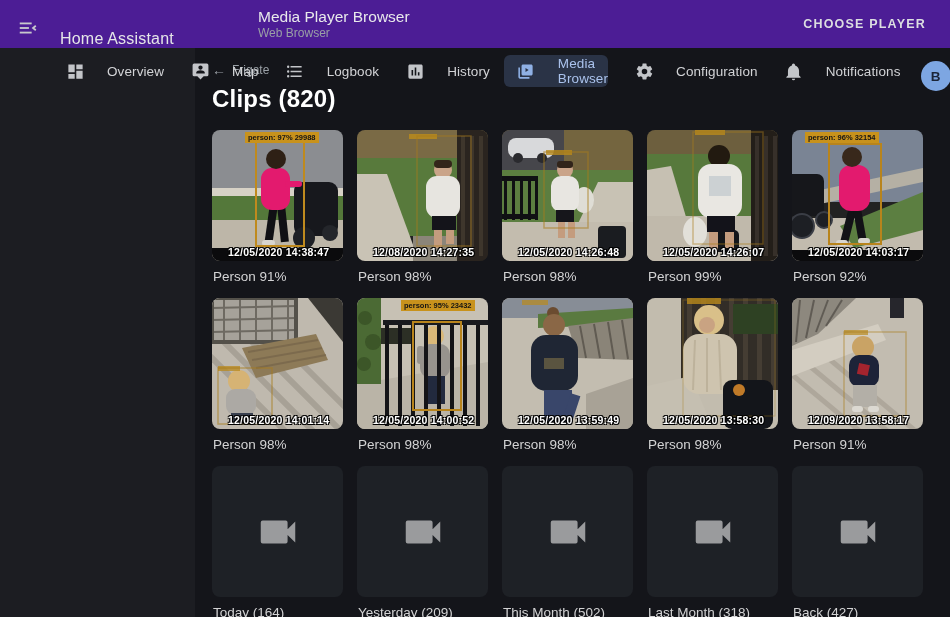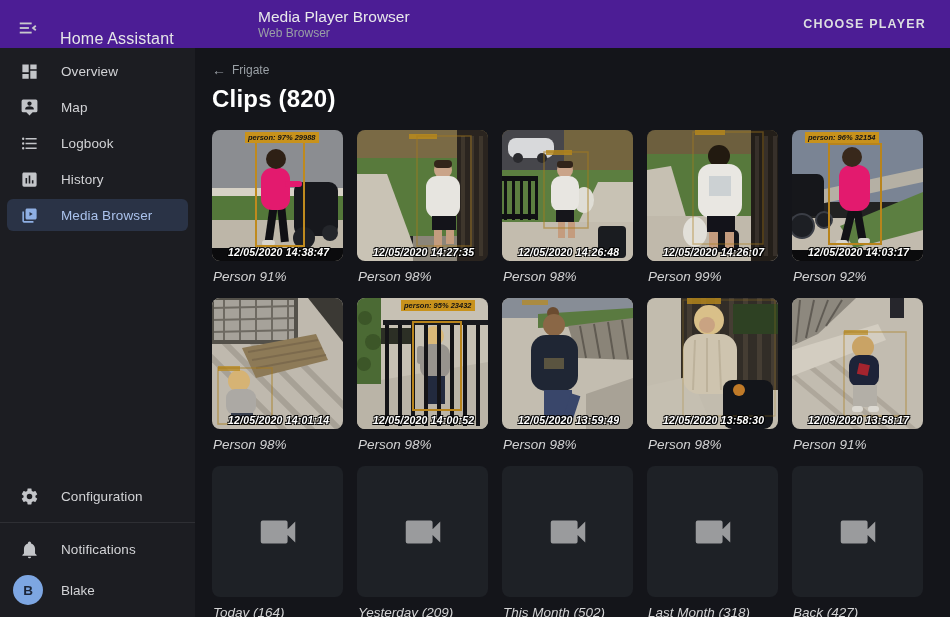--- a/index.html
+++ b/index.html
@@ -14,21 +14,21 @@
   .app-title { color:#e5e6e8; font-size:16px; margin-left:12px; letter-spacing:.2px; }
   .page-title-block { position:absolute; left:258px; top:7px; }
   .page-title { color:#e8e9eb; font-size:15.5px; line-height:19px; }
   .page-subtitle { color:#9aa0a6; font-size:12px; line-height:15px; }
   .choose-player { position:absolute; right:16px; top:50%; transform:translateY(-50%);
     color:#dcdee1; font-size:12.5px; font-weight:700; letter-spacing:1.2px; cursor:pointer;
     padding:8px 8px; }
 
   
   .sidebar { position:fixed; top:48px; left:0; bottom:0; width:195px; background:#1c1d22;
-    display:flex; flex-direction:column; z-index:10; padding-top:5px; }
+    display:flex; flex-direction:row; z-index:10; padding-top:5px;padding-left:46px; }
   .side-item { height:32px; margin:2px 7px; border-radius:6px; display:flex; align-items:center;
     padding-left:11px; cursor:pointer; color:#d2d3d6; }
   .side-item .ic { width:22px; height:22px; display:flex; align-items:center; justify-content:center;
     color:#c3c5c9; flex:0 0 22px; }
   .side-item .lbl { font-size:13.5px; margin-left:21px; font-weight:500; letter-spacing:.1px; }
   .side-item.selected { background:#2a3346; color:#aac2ec; }
   .side-item.selected .ic { color:#8fb0e4; }
   .spacer { flex:1; }
   .side-divider { height:1px; background:#2e2f34; margin:8px 0 8px 0; }
   .avatar-row { height:42px; margin:2px 7px 6px 7px; border-radius:6px; display:flex;
@@ -40,21 +40,21 @@
   
   .content { margin-left:195px; height:569px; margin-top:48px; background:#14151a;
     padding:14px 14px 0 17px; }
   .breadcrumb { color:#9aa0a6; font-size:12px; display:flex; align-items:center; gap:6px;
     cursor:pointer; width:max-content; }
   .breadcrumb .arr { font-size:14px; }
   .clips-title { color:#ffffff; font-size:24px; font-weight:700; margin:7px 0 17px 0;
     letter-spacing:.2px; }
 
   .grid { display:grid; grid-template-columns:repeat(5,131px); column-gap:14px; row-gap:12px; }
-  .card { width:123px; cursor:pointer;font-style:italic; }
+  .card { width:123px; cursor:pointer; }
   .thumb { width:131px; height:131px; border-radius:8px; overflow:hidden; position:relative;
     background:#222; }
   .thumb svg { display:block; width:131px; height:131px; }
   .ts { position:absolute; left:16px; bottom:3px; color:#fff; font-size:10.5px; font-weight:700;
     white-space:nowrap; letter-spacing:.2px;
     text-shadow:1px 1px 0 #000,-1px -1px 0 #000,1px -1px 0 #000,-1px 1px 0 #000; }
   .det { position:absolute; top:2px; background:#c8921c; color:#141414; font-size:7.5px;
     font-weight:700; padding:1px 3px; white-space:nowrap; }
   .det:empty { display:none; }
   .det-0 { left:33px; } .det-4 { left:13px; } .det-6 { left:44px;text-align:center; }
@@ -203,21 +203,21 @@
           <circle cx="86" cy="40" r="9" fill="#caa489"></circle>
             <rect x="77" y="30" width="18" height="8" rx="4" fill="#33251a"></rect>
           <rect x="69" y="46" width="34" height="42" rx="11" fill="#e7e5e0"></rect>
           <rect x="75" y="86" width="24" height="14" fill="#14141a"></rect>
           <rect x="77" y="100" width="8" height="18" fill="#c49c7e"></rect>
             <rect x="89" y="100" width="8" height="14" fill="#c49c7e"></rect>
           <rect x="52" y="4" width="28" height="5" fill="#b98a1c" opacity="0.85"></rect>
           <rect x="60" y="6" width="54" height="110" fill="none" stroke="#a87c1c" stroke-width="1.5" opacity="0.5"></rect>
         </svg>
 
-        <div class="ts">12/05/2020 14:27:35</div>
+        <div class="ts">12/08/2020 14:27:35</div>
       </div>
       <div class="clip-label">Person 98%</div>
     </div>
 
     <div class="card">
       <div class="thumb">
         <svg viewBox="0 0 131 131" preserveAspectRatio="none">
           <rect width="131" height="42" fill="#74653f"></rect>
           <rect width="62" height="40" fill="#46464b"></rect>
           <rect x="6" y="8" width="46" height="20" rx="8" fill="#d8d9db"></rect>

